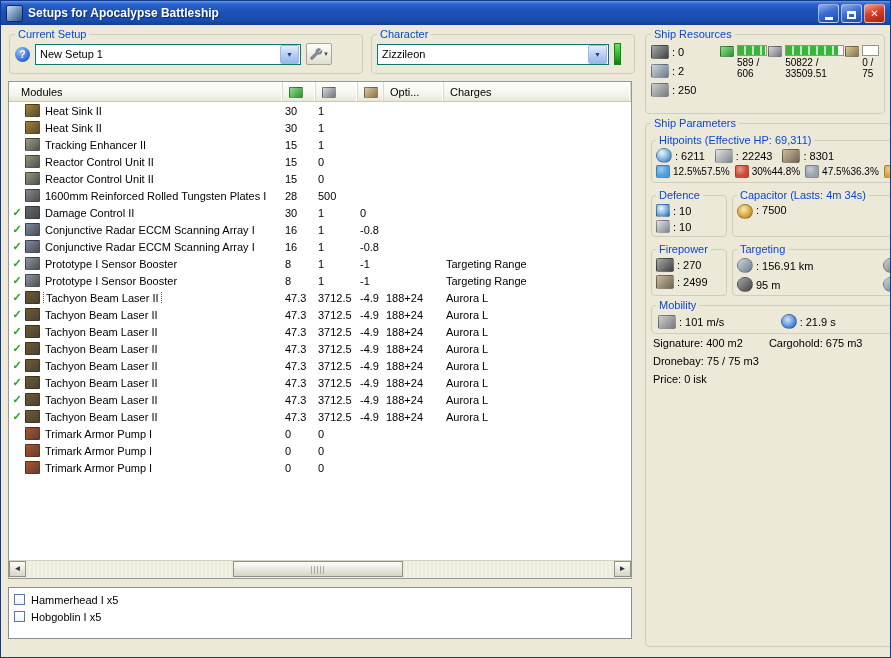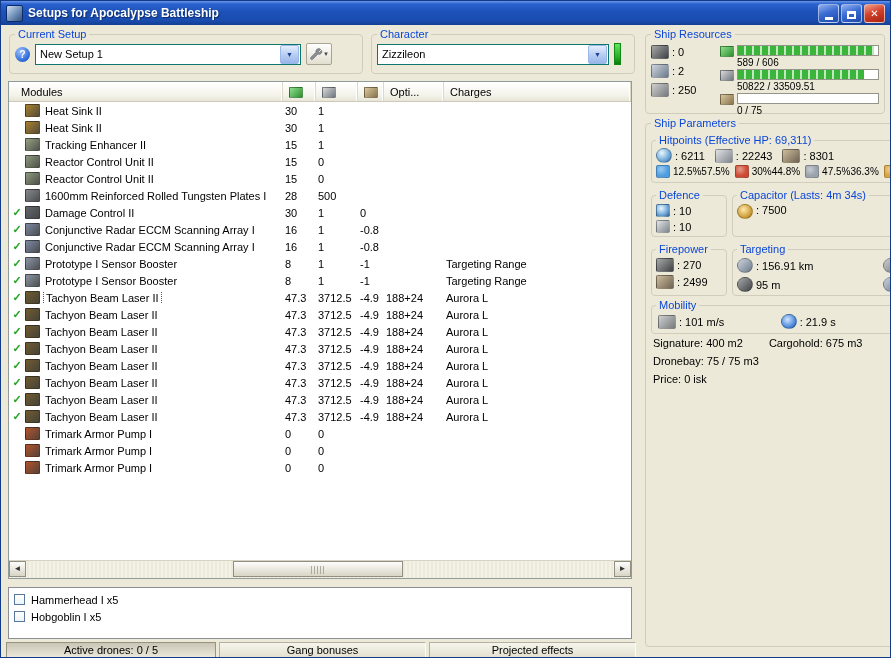--- a/index.html
+++ b/index.html
@@ -45,21 +45,21 @@
     background:linear-gradient(#fefefe,#e2dfcf);display:flex;align-items:center;justify-content:center;gap:1px;padding:0;}
   .mini-arrow{font-size:7px;color:#444;}
   .skill-ind{width:5px;height:20px;border:1px solid #128a12;flex:none;
     background:linear-gradient(#62e662,#22a822 70%,#0f7a0f);}
 
   
   .res-group{position:absolute;left:644px;top:27px;width:240px;height:86px;}
   .res-body{display:flex;gap:5px;padding-top:3px;}
   .res-left{width:64px;display:flex;flex-direction:column;gap:5px;}
   .res-stat{display:flex;align-items:center;gap:3px;}
-  .res-right{flex:1;display:flex;flex-direction:column;gap:1px;}
+  .res-right{flex:1;display:flex;flex-direction:row;gap:1px;}
   .bar-row{display:flex;align-items:flex-start;gap:3px;}
   .bar-chip{width:12px;height:9px;margin-top:1px;border:1px solid #00000044;border-radius:1px;flex:none;}
   .chip-cpu{background:linear-gradient(135deg,#8fe08f,#2f8f2f);}
   .chip-grid{background:linear-gradient(135deg,#d8d8d8,#707880);}
   .chip-rig{background:linear-gradient(135deg,#d8c8a0,#8a744a);}
   .bar-wrap{flex:1;}
   .pbar{height:9px;border:1px solid #949488;background:#fff;}
   .pbar .fill{height:100%;background:repeating-linear-gradient(90deg,#39b539 0 6px,#c2e8c2 6px 8px);}
   .bar-text{font-size:10px;margin-top:1px;line-height:11px;}
 
@@ -625,19 +625,14 @@
       <div class="drone-item">
     <span class="dcheck"></span>
     <span>Hammerhead I x5</span>
   </div>
       <div class="drone-item">
     <span class="dcheck"></span>
     <span>Hobgoblin I x5</span>
   </div>
     </div>
 
-  <div class="statusbar">
-    <div class="sb sb1">Active drones: 0 / 5</div>
-    <div class="sb sb2">Gang bonuses</div>
-    <div class="sb sb3">Projected effects</div>
-  </div>
 
 </div>
 
 </body></html>

